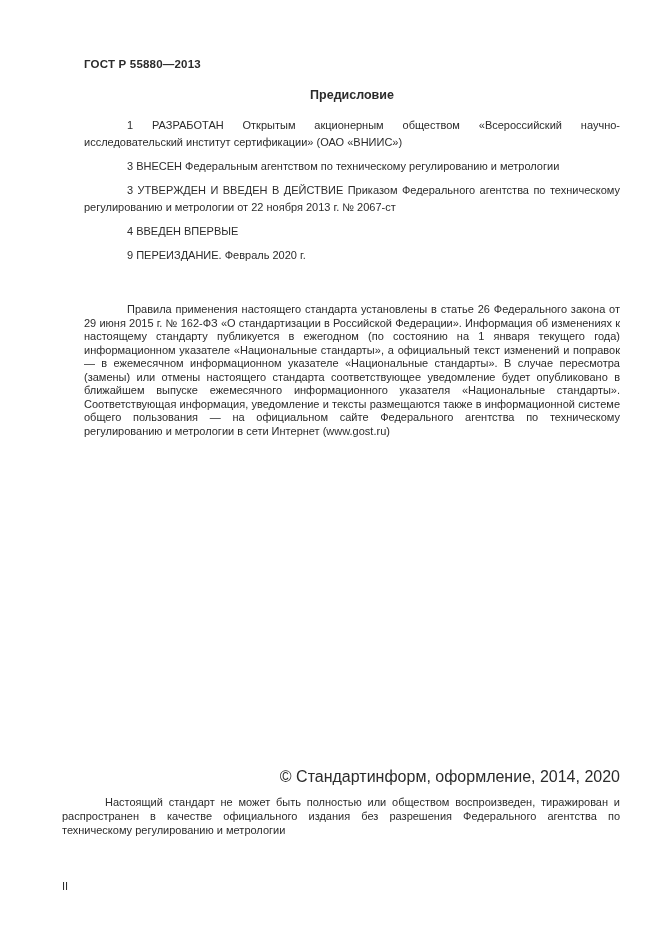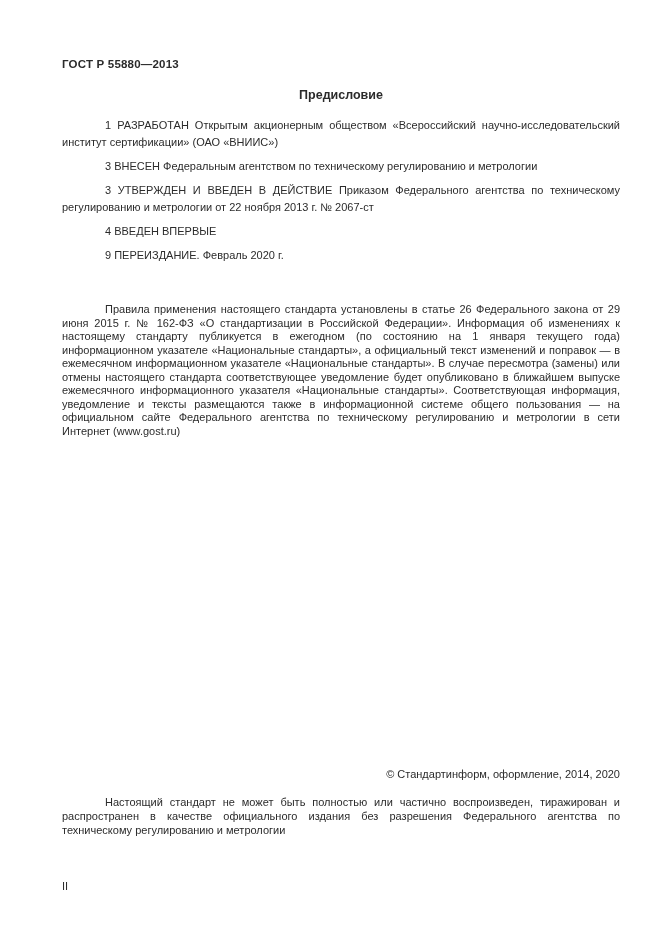--- a/index.html
+++ b/index.html
@@ -8,21 +8,21 @@
     height: 935px;
     background: #ffffff;
     font-family: "Liberation Sans", "DejaVu Sans", sans-serif;
     color: #2b2b2b;
     overflow: hidden;
   }
   .page {
     position: relative;
     width: 661px;
     height: 935px;
-    padding: 58px 41px 0 62px;
+    padding: 58px 41px 0 84px;
   }
   .doc-number {
     font-size: 11.5px;
     font-weight: bold;
     letter-spacing: 0.2px;
     margin-bottom: 18px;
   }
   .page-title {
     text-align: center;
     font-size: 12.5px;
@@ -42,21 +42,21 @@
     line-height: 13.5px;
     text-align: justify;
     text-indent: 43px;
   }
   .copyright {
     position: absolute;
     top: 768px;
     left: 62px;
     right: 41px;
     text-align: right;
-    font-size: 11px;
+    font-size: 16px;
   }
   .reproduction-notice {
     position: absolute;
     top: 795px;
     left: 62px;
     right: 41px;
     font-size: 11px;
     line-height: 14px;
     text-align: justify;
     text-indent: 43px;
@@ -83,17 +83,17 @@
     <p class="item">3  ВНЕСЕН Федеральным агентством по техническому регулированию и метрологии</p>
     <p class="item">3  УТВЕРЖДЕН И ВВЕДЕН В ДЕЙСТВИЕ Приказом Федерального агентства по техническому регулированию и метрологии от 22 ноября 2013 г. № 2067-ст</p>
     <p class="item">4  ВВЕДЕН ВПЕРВЫЕ</p>
     <p class="item">9  ПЕРЕИЗДАНИЕ. Февраль 2020 г.</p>
   </div>
 
   <p class="legal-notice">Правила применения настоящего стандарта установлены в статье 26 Федерального закона от 29 июня 2015 г. № 162-ФЗ «О стандартизации в Российской Федерации». Информация об изменениях к настоящему стандарту публикуется в ежегодном (по состоянию на 1 января текущего года) информационном указателе «Национальные стандарты», а официальный текст изменений и поправок — в ежемесячном информационном указателе «Национальные стандарты». В случае пересмотра (замены) или отмены настоящего стандарта соответствующее уведомление будет опубликовано в ближайшем выпуске ежемесячного информационного указателя «Национальные стандарты». Соответствующая информация, уведомление и тексты размещаются также в информационной системе общего пользования — на официальном сайте Федерального агентства по техническому регулированию и метрологии в сети Интернет (www.gost.ru)</p>
 
   <div class="copyright">©  Стандартинформ, оформление, 2014, 2020</div>
 
-  <p class="reproduction-notice">Настоящий стандарт не может быть полностью или частично воспроизведен, тиражирован и распространен в качестве официального издания без разрешения Федерального агентства по техническому регулированию и метрологии</p>
+  <p class="reproduction-notice">Настоящий стандарт не может быть полностью или обществом воспроизведен, тиражирован и распространен в качестве официального издания без разрешения Федерального агентства по техническому регулированию и метрологии</p>
 
   <div class="page-number">II</div>
 
 </div>
 
 </body></html>

